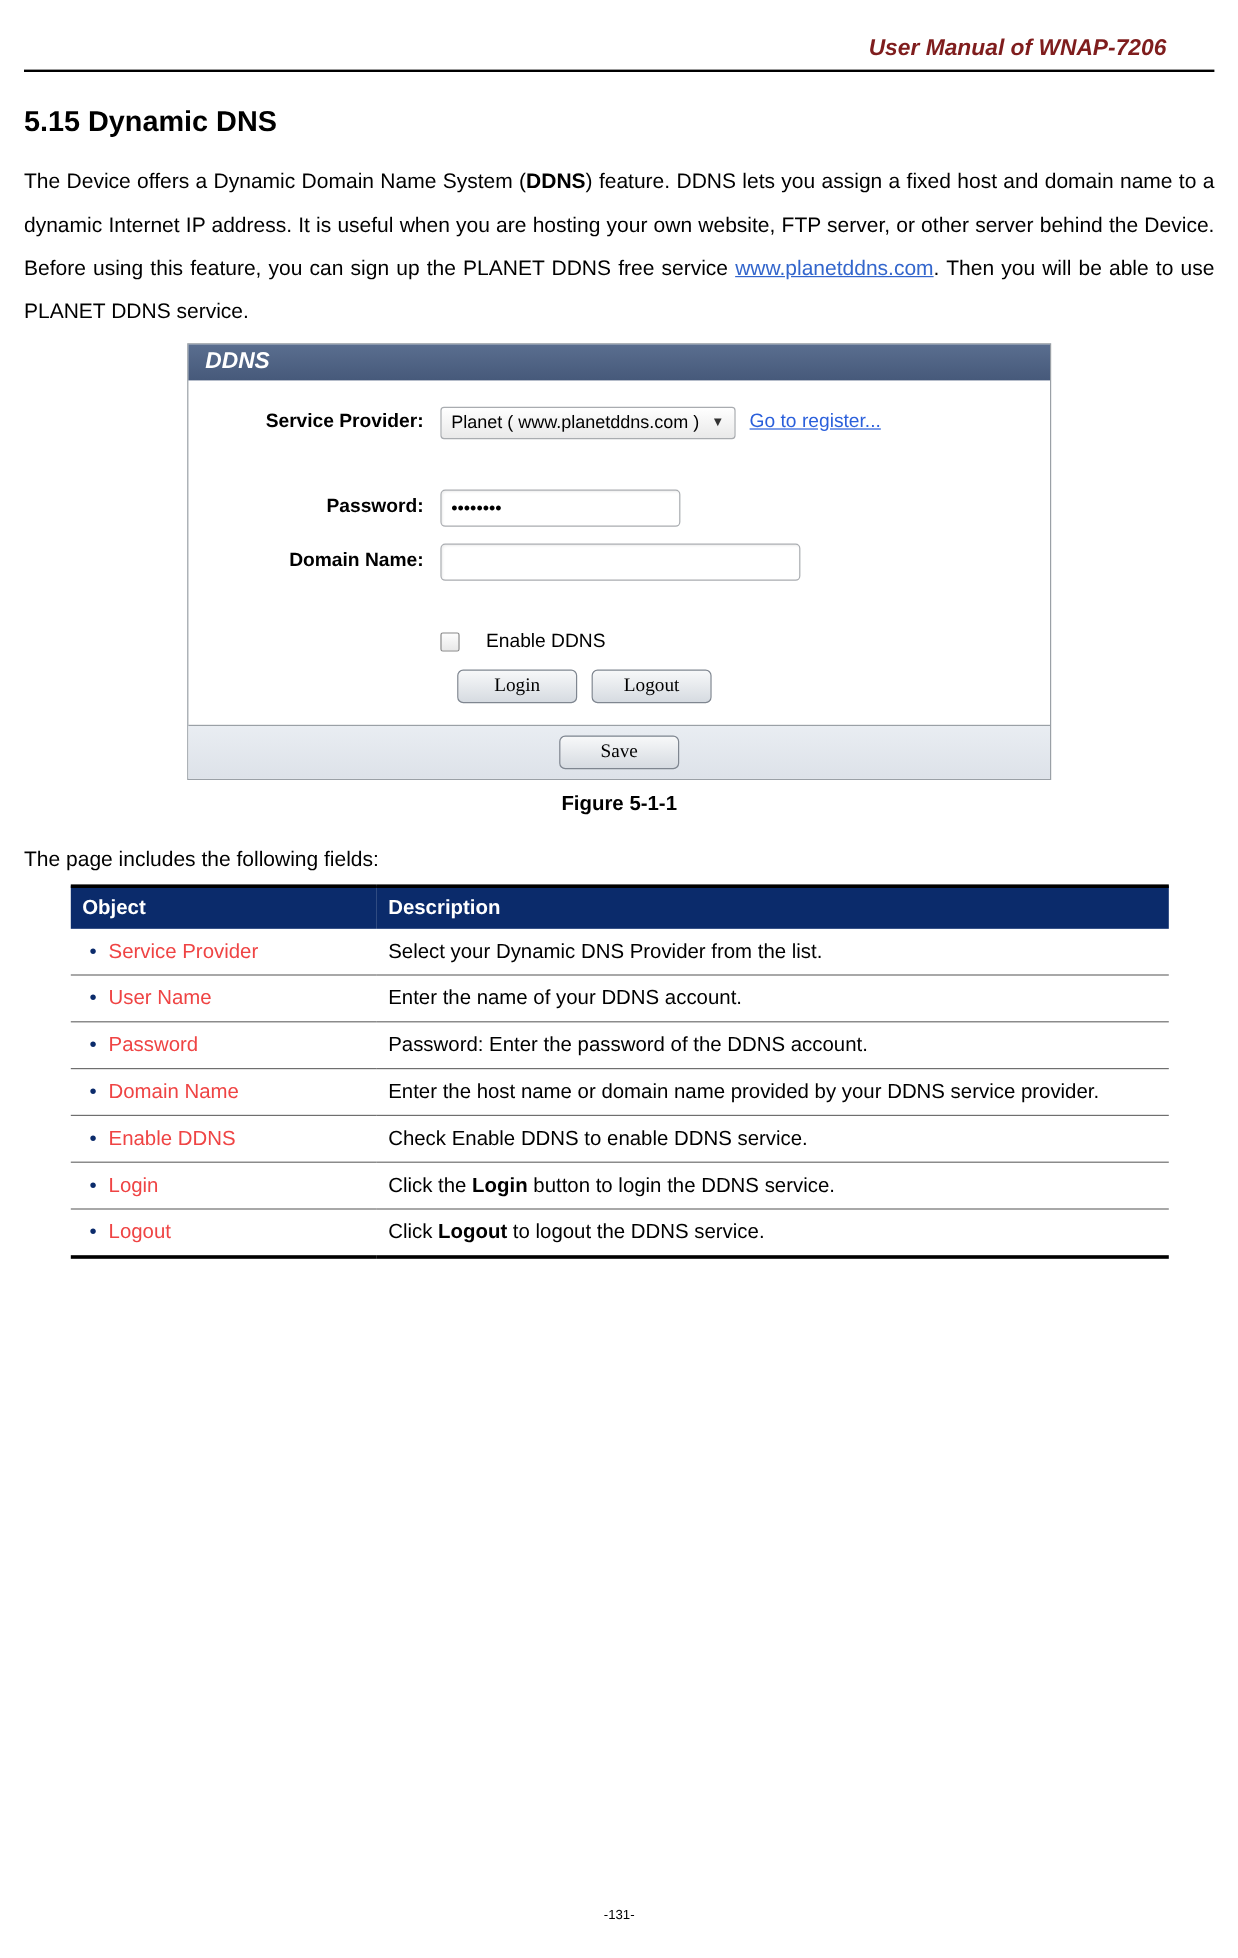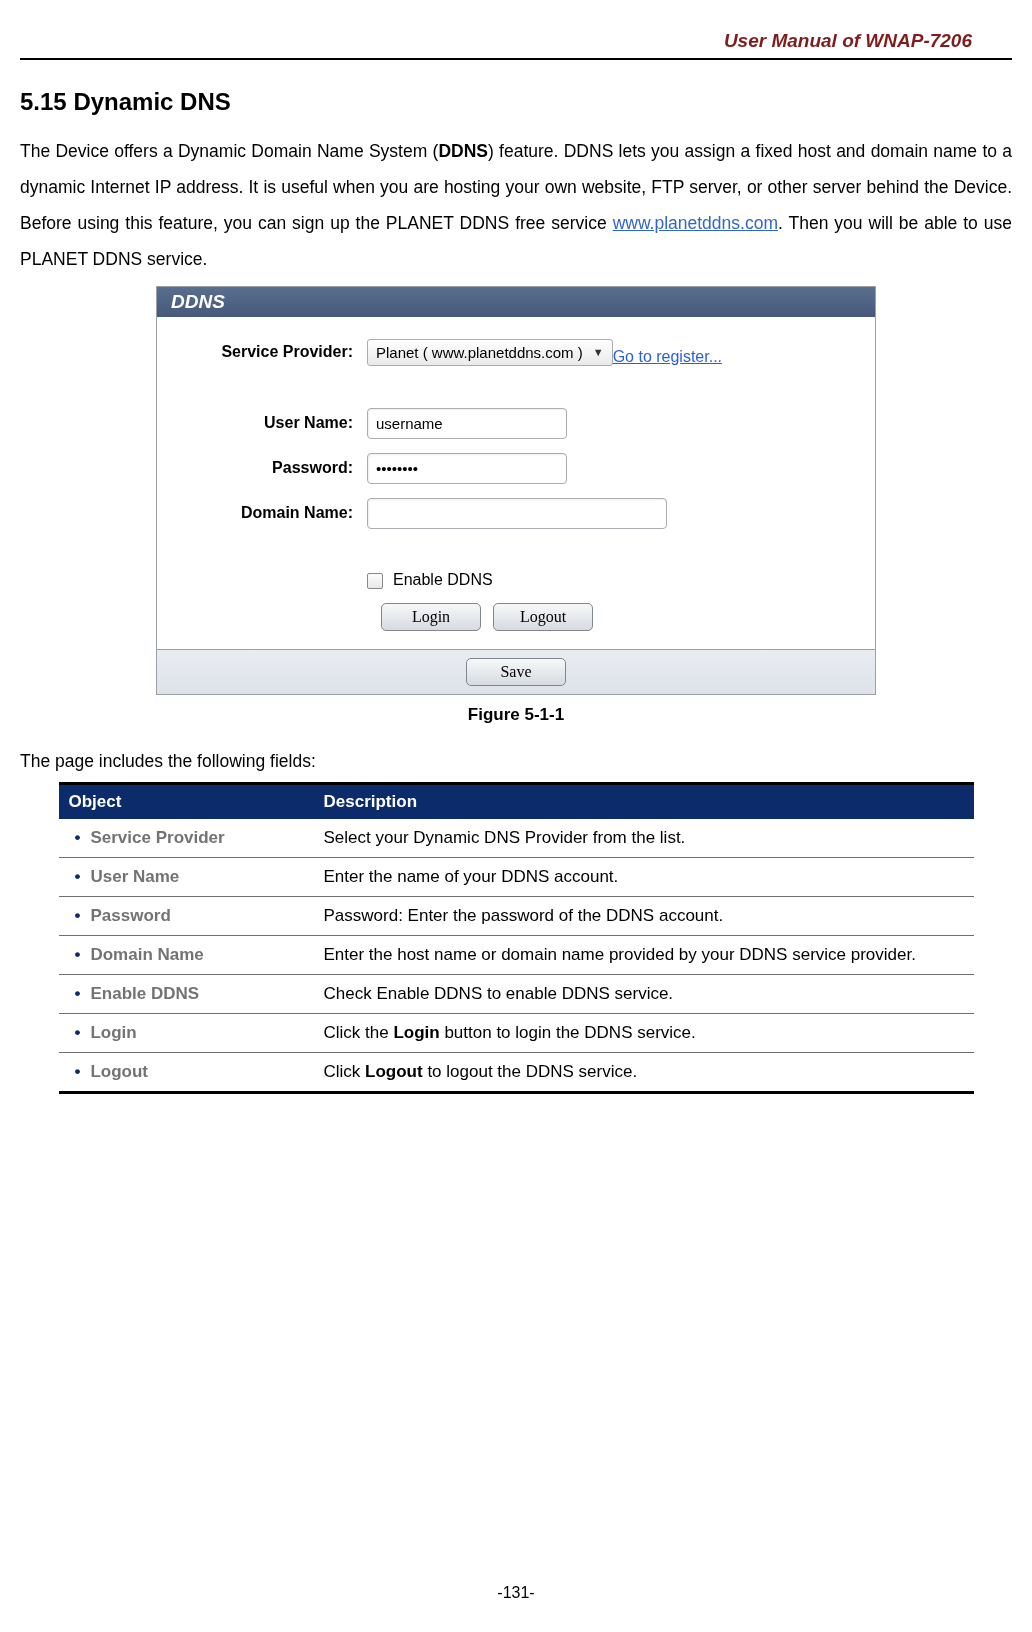--- a/index.html
+++ b/index.html
@@ -74,21 +74,22 @@
     }
     .form-label {
       width: 190px;
       text-align: right;
       font-weight: bold;
       font-size: 16px;
       padding-right: 14px;
     }
     .form-value {
       display: flex;
-      align-items: flex-end;
+      align-items: center;
+      gap: 12px;
     }
     .dropdown {
       display: inline-flex;
       align-items: center;
       border: 1px solid #a9acb0;
       border-radius: 3px;
       background: linear-gradient(#ffffff, #e9e9e9);
       padding: 4px 8px;
       font-size: 15px;
       min-width: 240px;
@@ -179,36 +180,36 @@
     }
     .fields-table th:first-child { width: 255px; }
     .fields-table td {
       border-top: 1px solid #6f6f6f;
       padding: 9px 10px;
       font-size: 17px;
       vertical-align: middle;
     }
     .fields-table tr:first-child td { border-top: none; }
     .obj-cell {
-      color: #737373;
-      font-weight: bold;
+      color: #ef4444;
+      font-weight: normal;
     }
     .obj-cell::before {
       content: "•";
       color: #0b2b6b;
       margin: 0 10px 0 6px;
     }
     .desc-cell .b { font-weight: bold; }
 
     .page-num {
       position: absolute;
       bottom: 30px;
       left: 0; right: 0;
       text-align: center;
-      font-size: 16px;
+      font-size: 11px;
     }
   </style>
 </head>
 <body>
 
 <div class="header-title">User Manual of WNAP-7206</div>
 <hr class="header-rule">
 
 <div class="section-heading">5.15  Dynamic DNS</div>
 
@@ -225,26 +226,20 @@
           <div class="dropdown">
             <span>Planet ( www.planetddns.com )</span>
             <span class="chev">▼</span>
           </div>
           <a href="#" class="reg-link">Go to register...</a>
         </div>
       </div>
 
       <div class="gap"></div>
 
-      <div class="form-row">
-        <div class="form-label">User Name:</div>
-        <div class="form-value">
-          <input type="text" class="txt-input" value="username" style="">
-        </div>
-      </div>
 
       <div class="form-row">
         <div class="form-label">Password:</div>
         <div class="form-value">
           <input type="text" class="txt-input" value="••••••••" style="">
         </div>
       </div>
 
       <div class="form-row">
         <div class="form-label">Domain Name:</div>

